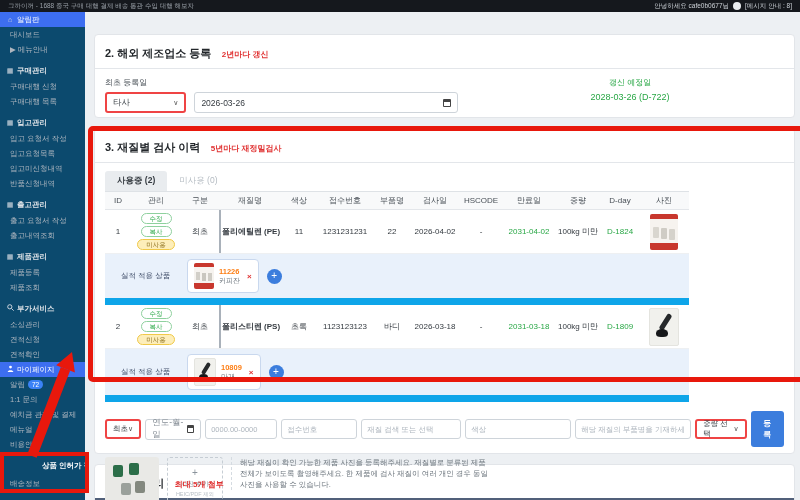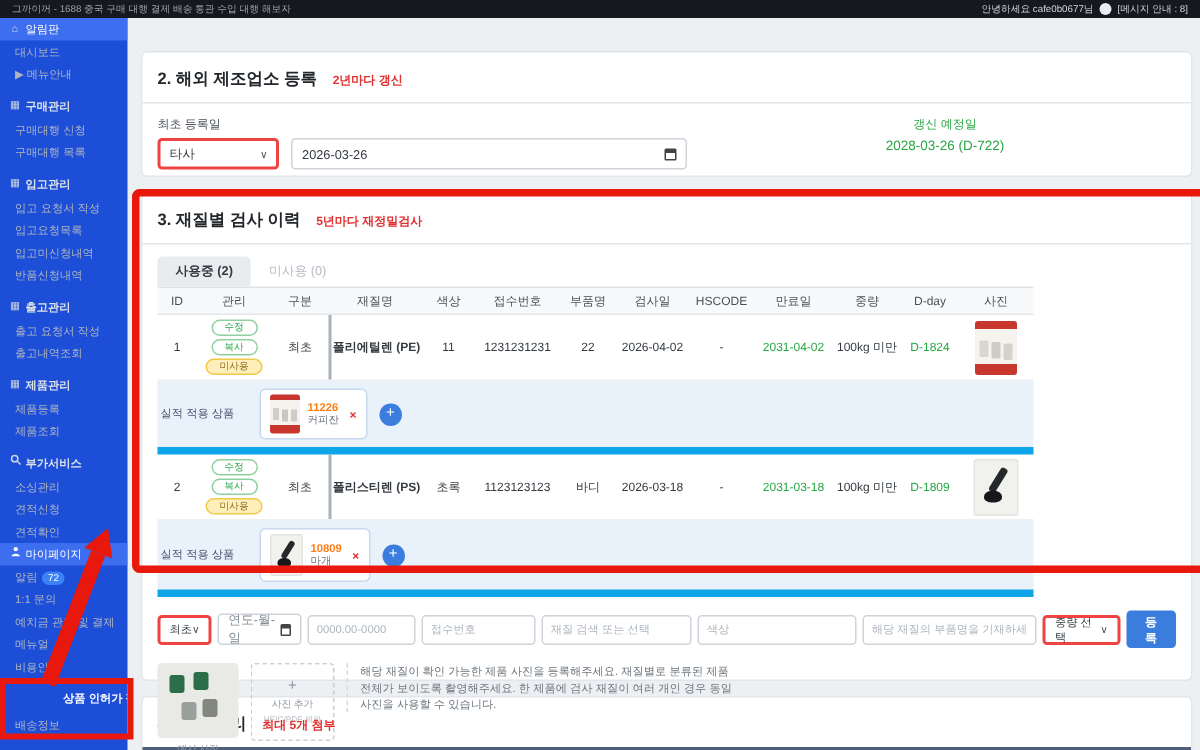--- a/index.html
+++ b/index.html
@@ -6,21 +6,21 @@
   body{font-family:"Liberation Sans","DejaVu Sans",sans-serif;}
   #page{position:relative;width:800px;height:500px;overflow:hidden;background:#edf0f3;}
 
   
   .topbar{position:absolute;left:0;top:0;width:800px;height:12px;background:#15181d;display:flex;align-items:center;justify-content:space-between;padding:0 8px;box-sizing:border-box;z-index:5;}
   .topbar .tb-left{font-size:6.5px;color:#9aa0a8;white-space:nowrap;overflow:hidden;}
   .topbar .tb-right{font-size:6.5px;color:#cfd4da;display:flex;align-items:center;gap:4px;white-space:nowrap;}
   .tb-avatar{width:8px;height:8px;border-radius:50%;background:#e9ecef;display:inline-block;}
 
   
-  .sidebar{position:absolute;left:0;top:12px;width:85px;bottom:0;background:#1d4ed8;z-index:4;overflow:hidden;}
+  .sidebar{position:absolute;left:0;top:12px;width:85px;bottom:0;background:#0c4a6e;z-index:4;overflow:hidden;}
   .sb-item{height:15px;line-height:15px;font-size:7.5px;color:#aeb6bf;padding:0 0 0 10px;white-space:nowrap;cursor:pointer;}
   .sb-item.bold{color:#ffffff;font-weight:bold;}
   .sb-header{margin-top:5px;height:17px;line-height:17px;font-size:7.5px;font-weight:bold;color:#dde2e7;padding-left:6px;white-space:nowrap;display:flex;align-items:center;gap:3px;}
   .sb-active{height:15px;line-height:15px;font-size:7.5px;color:#fff;background:#3d6ef0;padding-left:6px;display:flex;align-items:center;gap:3px;white-space:nowrap;cursor:pointer;}
   .sb-ico{display:inline-block;width:8px;text-align:center;color:#cfd6df;font-size:7px;}
   .sb-badge{display:inline-block;background:#3b82f6;color:#fff;border-radius:6px;font-size:6.5px;padding:0 4px;line-height:9px;margin-left:3px;}
 
   
   .main{position:absolute;left:85px;top:12px;right:0;bottom:0;background:#edf0f3;padding:22px 5px 0 9px;box-sizing:border-box;}
   .card{background:#fff;border:1px solid #e2e5e9;border-radius:4px;padding:8px 10px;box-sizing:border-box;margin-bottom:10px;}
@@ -62,40 +62,40 @@
   .pill.unused{border:1px solid #f0c948;color:#8a6d1a;background:#fdeeba;}
 
   
   .photo-cups{width:28px;height:36px;margin:2px auto;background:linear-gradient(180deg,#c8372d 0 14%,#f6f3ef 14% 80%,#c8372d 80% 100%);border-radius:2px;position:relative;}
   .photo-cups::before{content:"";position:absolute;left:3px;top:13px;width:6px;height:11px;background:#d9d6cf;border-radius:1px;box-shadow:8px 1px 0 #cfccc5,16px 2px 0 #d5d2cb;}
   .photo-plug{width:28px;height:36px;margin:2px auto;background:#f1f1ed;border-radius:2px;position:relative;border:1px solid #e4e4df;}
   .photo-plug::before{content:"";position:absolute;left:13px;top:4px;width:5px;height:18px;background:#26292b;border-radius:2px;transform:rotate(32deg);}
   .photo-plug::after{content:"";position:absolute;left:6px;top:20px;width:12px;height:8px;background:#16181a;border-radius:50% 50% 40% 40%;}
 
   
-  .subrow{width:584px;background:#e9f1fb;border-bottom:5px solid #0ea5e9;display:flex;align-items:center;gap:8px;padding:5px 0 5px 2px;box-sizing:border-box;}
+  .subrow{width:584px;background:#e9f1fb;border-bottom:7px solid #0ea5e9;display:flex;align-items:center;gap:8px;padding:5px 0 5px 16px;box-sizing:border-box;}
   .subrow-label{font-size:7.5px;color:#42506b;width:58px;}
   .chip{background:#fff;border:1px solid #c9d8ee;border-radius:4px;display:flex;align-items:center;gap:5px;padding:3px 6px;}
   .chip-thumb-cups{width:20px;height:26px;background:linear-gradient(180deg,#c8372d 0 15%,#f6f3ef 15% 78%,#c8372d 78% 100%);border-radius:2px;position:relative;}
   .chip-thumb-cups::before{content:"";position:absolute;left:2px;top:9px;width:4px;height:8px;background:#d2cfc8;box-shadow:6px 1px 0 #c9c6bf,12px 1px 0 #cfccc5;}
   .chip-thumb-plug{width:20px;height:26px;background:#f1f1ed;border:1px solid #e4e4df;border-radius:2px;position:relative;}
   .chip-thumb-plug::before{content:"";position:absolute;left:9px;top:3px;width:4px;height:13px;background:#26292b;border-radius:2px;transform:rotate(32deg);}
   .chip-thumb-plug::after{content:"";position:absolute;left:4px;top:15px;width:9px;height:6px;background:#16181a;border-radius:50% 50% 40% 40%;}
   .chip-texts{display:flex;flex-direction:column;line-height:9px;}
   .chip-no{font-size:7.5px;font-weight:bold;color:#fd7e14;}
   .chip-name{font-size:7px;color:#6c757d;}
   .chip-x{color:#e03131;font-size:8px;font-weight:bold;cursor:pointer;margin-left:2px;}
   .plus-btn{width:15px;height:15px;border-radius:50%;background:#3b7ddd;color:#fff;font-size:10px;line-height:14px;text-align:center;cursor:pointer;}
 
   
   .entry-form{display:flex;gap:4px;margin-top:9px;align-items:center;}
   .entry-form .fake-select,.entry-form input{height:20px;font-size:7.5px;}
   .entry-form input{border:1px solid #ced4da;border-radius:3px;padding:0 5px;box-sizing:border-box;color:#343a40;}
   .entry-form input::placeholder{color:#adb5bd;}
-  .btn-primary{height:25px;background:#3b7ddd;color:#fff;border:none;border-radius:3px;font-size:8px;font-weight:bold;padding:0 10px;cursor:pointer;}
+  .btn-primary{height:36px;background:#3b7ddd;color:#fff;border:none;border-radius:3px;font-size:8px;font-weight:bold;padding:0 10px;cursor:pointer;}
 
   
   .photo-area{display:flex;gap:8px;margin-top:10px;align-items:flex-start;}
   .example-photo{width:54px;height:50px;background:#e9e9e6;border-radius:3px;position:relative;}
   .example-photo::before{content:"";position:absolute;left:8px;top:8px;width:10px;height:12px;background:#2c6e49;border-radius:2px;box-shadow:16px -2px 0 #2c6e49,8px 18px 0 #9aa09b,22px 16px 0 #83887f;}
   .example-caption{font-size:6.5px;color:#8a939b;text-align:center;margin-top:3px;}
   .add-photo{width:54px;height:50px;border:1px dashed #c6cdd4;border-radius:3px;display:flex;flex-direction:column;align-items:center;justify-content:center;color:#8a939b;cursor:pointer;}
   .add-plus{font-size:10px;line-height:10px;}
   .add-label{font-size:6.5px;margin-top:2px;}
   .add-sub{font-size:5.5px;color:#b8bfc6;margin-top:2px;}

